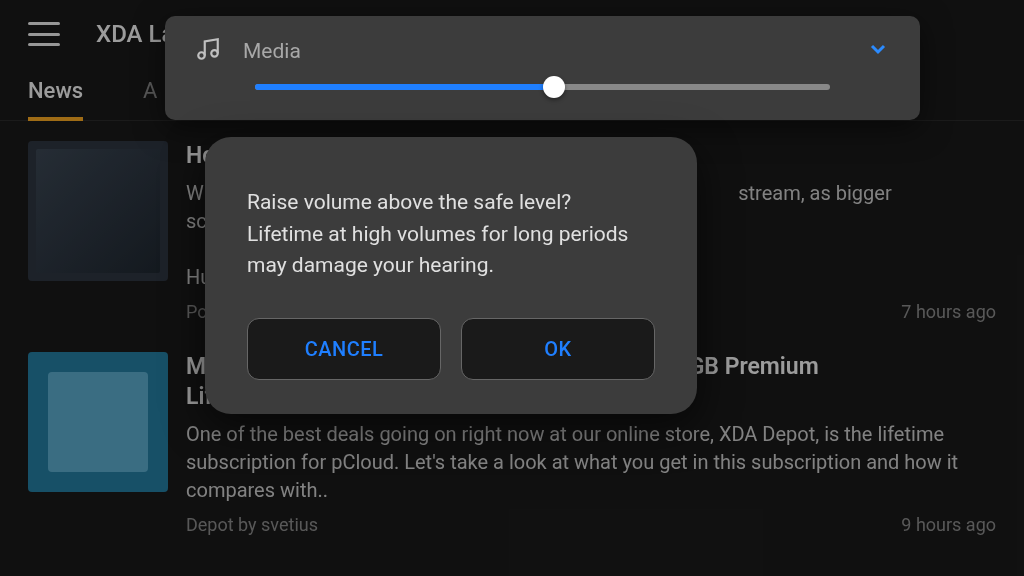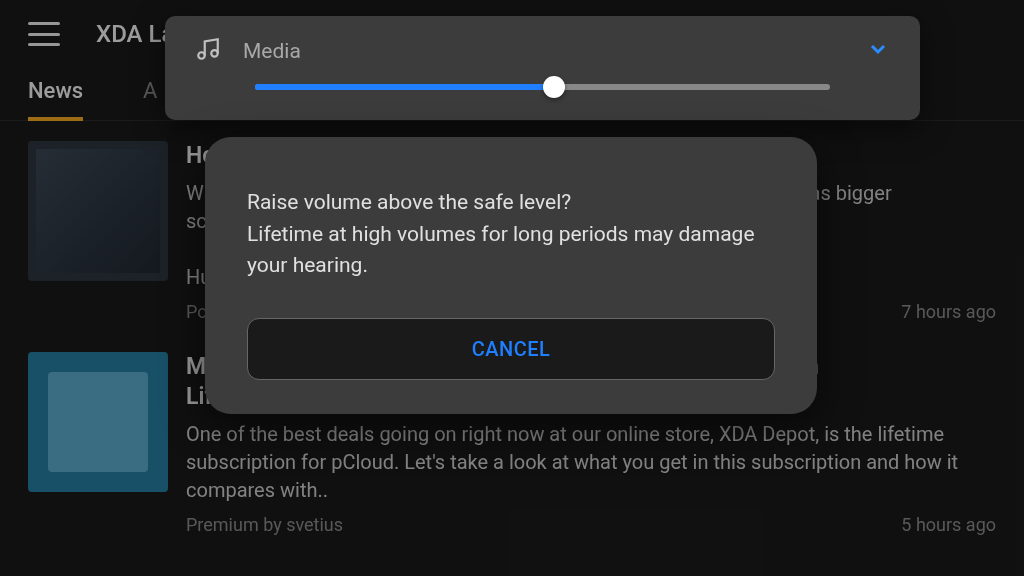--- a/index.html
+++ b/index.html
@@ -170,21 +170,21 @@
   height: 22px;
   background: #fff;
   border-radius: 50%;
   box-shadow: 0 2px 4px rgba(0,0,0,0.4);
   cursor: pointer;
 }
 .dialog {
   position: absolute;
   top: 137px;
   left: 205px;
-  width: 612px;
+  width: 492px;
   background: #3c3c3c;
   border-radius: 26px;
   padding: 50px 42px 34px;
   box-shadow: 0 12px 40px rgba(0,0,0,0.6);
 }
 .dialog-text {
   font-size: 21px;
   color: #e0e0e0;
   line-height: 1.5;
   margin-bottom: 36px;
@@ -251,22 +251,22 @@
       </div>
     <div class="article-body">
       <div class="article-title">
         <span>Mu</span>
         <span style="visibility:hidden;">xxxxxxxxxxxxxxxxxxxxxxxxxxxxxxxxxxxx</span>
         <span>500GB Premium</span><br>
         <span>Lifetime Subscription</span>
       </div>
       <div class="article-excerpt">One of the best deals going on right now at our online store, XDA Depot, is the lifetime subscription for pCloud. Let's take a look at what you get in this subscription and how it compares with..</div>
       <div class="article-meta">
-        <span>Premium by svetius</span>
-        <span>5 hours ago</span>
+        <span>Depot by svetius</span>
+        <span>9 hours ago</span>
       </div>
     </div>
   </div>
 </div>
 
 <div class="overlay-dim"></div>
 
 <div class="volume-panel">
   <div class="volume-row">
     <span class="music-icon">
@@ -289,14 +289,15 @@
   </div>
 </div>
 
 <div class="dialog">
   <div class="dialog-text">
     <span>Raise volume above the safe level?</span><br>
     <span>Lifetime at high volumes for long periods may damage your hearing.</span>
   </div>
   <div class="dialog-buttons">
     <div class="dlg-btn">CANCEL</div>
+    <div class="dlg-btn">OK</div>
   </div>
 </div>
 
 </body></html>

